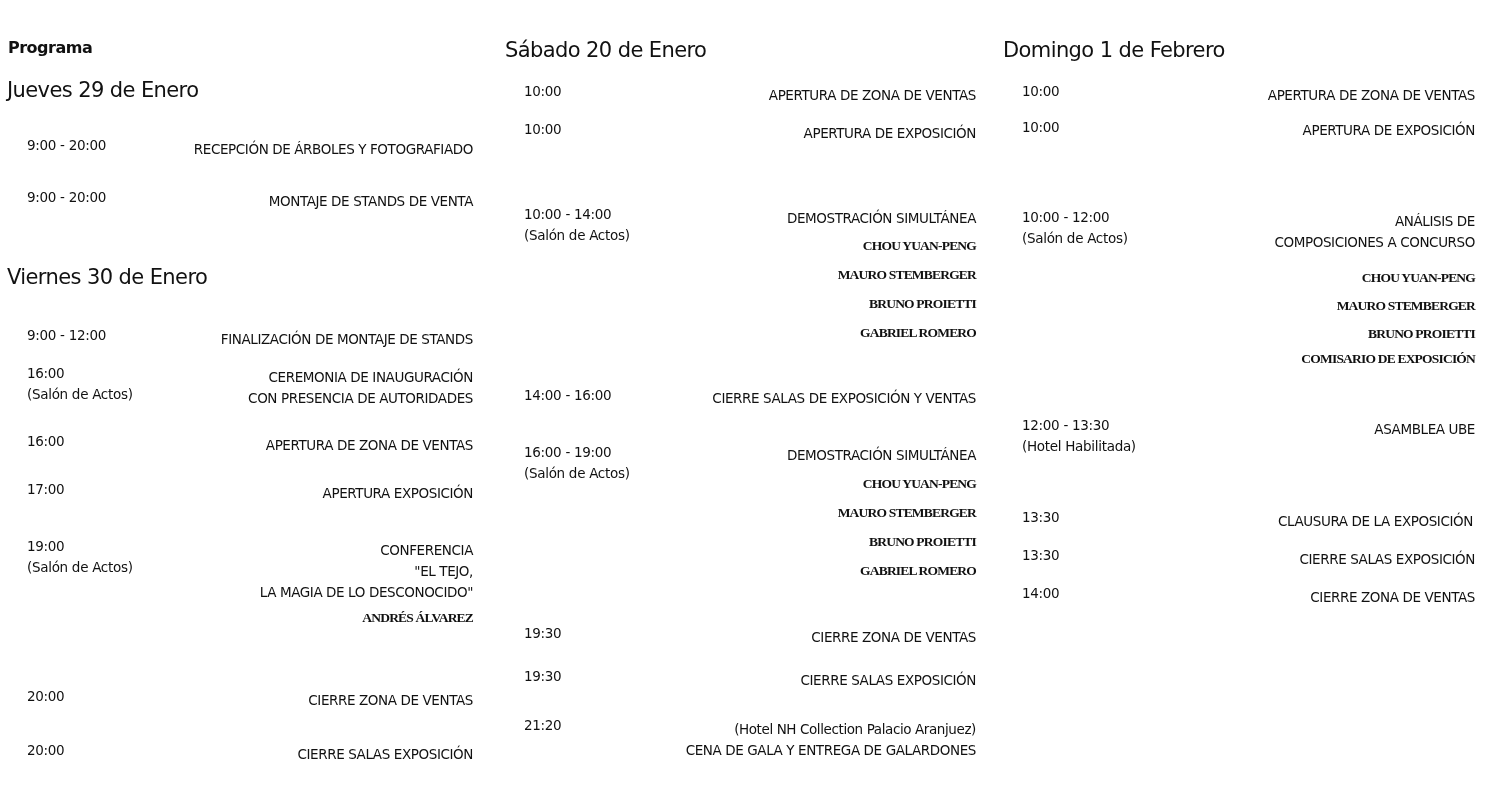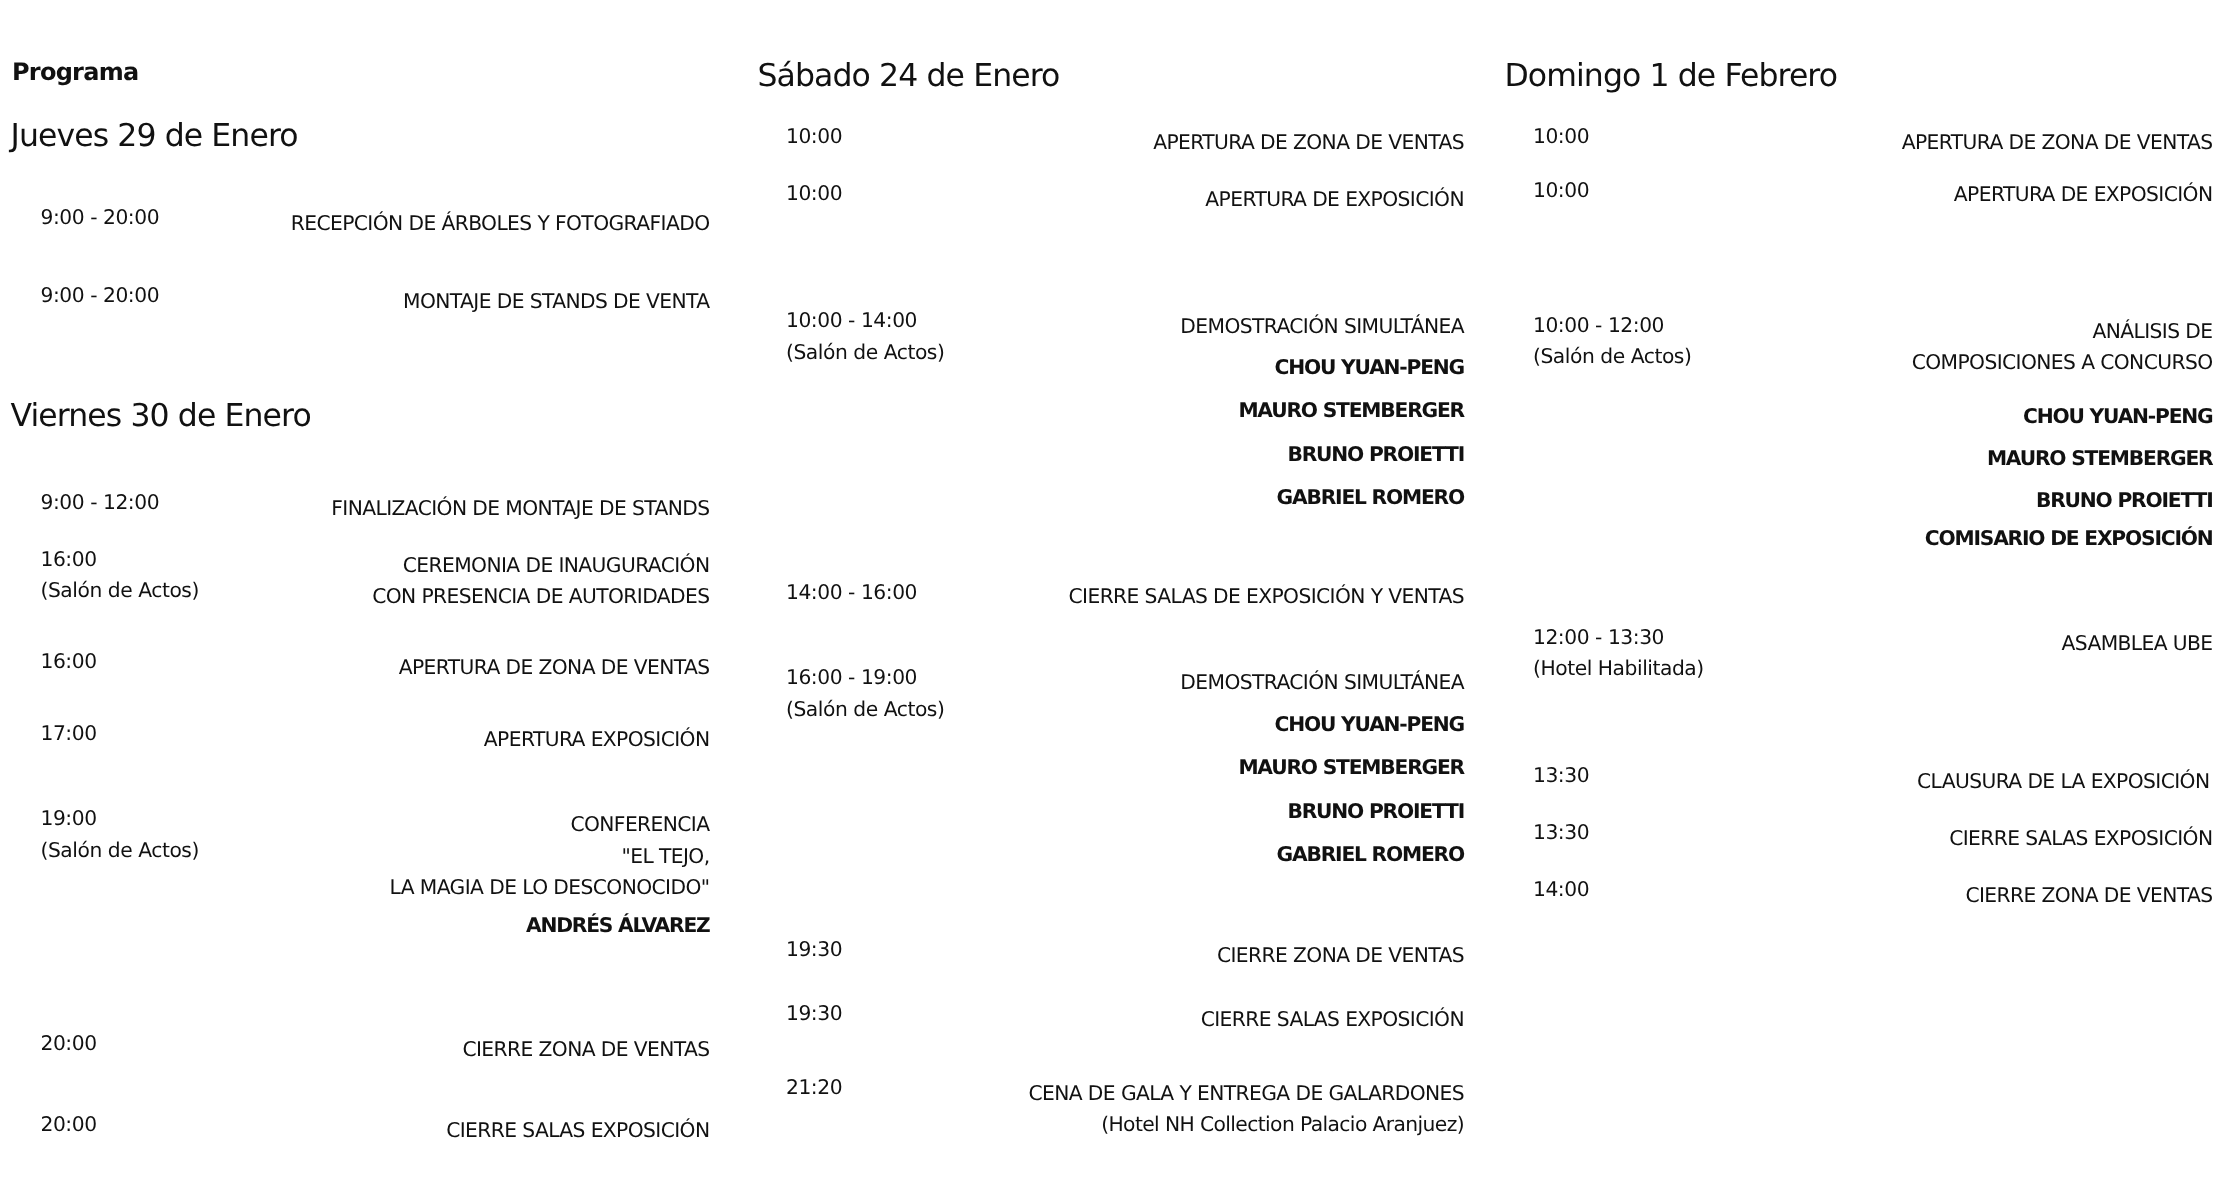--- a/index.html
+++ b/index.html
@@ -7,30 +7,30 @@
            font-family: "DejaVu Sans", "Liberation Sans", sans-serif; color: #111111; }
     .abs { position: absolute; }
     .main-title { left: 8px; top: 38px; font-size: 16px; font-weight: bold; letter-spacing: -0.5px; }
     .day-title { font-size: 21px; font-weight: normal; letter-spacing: -0.6px; white-space: nowrap; }
     .col { position: absolute; }
     .entry { position: absolute; left: 0; right: 0; }
     .time { position: absolute; left: 0; top: 0; font-size: 13.5px; line-height: 21px; white-space: nowrap; letter-spacing: -0.3px; }
     .desc { position: absolute; right: 0; top: 4px; text-align: right; font-size: 13.5px; line-height: 21px; white-space: nowrap; letter-spacing: -0.4px; }
     .line { display: block; }
     .names { position: absolute; right: 0; text-align: right; font-size: 13.5px; font-weight: bold; white-space: nowrap; letter-spacing: -0.8px; }
-    .names span { display: block; height: 29px; line-height: 29px; }
+    .names span { display: block; height: 29px; line-height: 29px; font-family: Liberation Serif, serif; }
   </style>
 </head>
 <body>
 
 <div class="abs main-title">Programa</div>
 
 <div class="abs day-title" style="left:7px; top:78px;">Jueves 29 de Enero</div>
 <div class="abs day-title" style="left:7px; top:265px;">Viernes 30 de Enero</div>
-<div class="abs day-title" style="left:505px; top:38px;">Sábado 24 de Enero</div>
+<div class="abs day-title" style="left:505px; top:38px;">Sábado 20 de Enero</div>
 <div class="abs day-title" style="left:1003px; top:38px;">Domingo 1 de Febrero</div>
 
 <div class="col" style="left:27px; width:446px; top:0; height:795px;">
 
   <div class="entry" style="top:135px;">
     <div class="time">
         <span class="line">9:00 - 20:00</span>
       </div>
     <div class="desc">
         <span class="line">RECEPCIÓN DE ÁRBOLES Y FOTOGRAFIADO</span>
@@ -180,22 +180,22 @@
       </div>
     <div class="desc">
         <span class="line">CIERRE SALAS EXPOSICIÓN</span>
       </div>
   </div>
   <div class="entry" style="top:715px;">
     <div class="time">
         <span class="line">21:20</span>
       </div>
     <div class="desc">
+      <span class="line">(Hotel NH Collection Palacio Aranjuez)</span>
       <span class="line">CENA DE GALA Y ENTREGA DE GALARDONES</span>
-      <span class="line">(Hotel NH Collection Palacio Aranjuez)</span>
     </div>
   </div>
 </div>
 
 <div class="col" style="left:1022px; width:453px; top:0; height:795px;">
   <div class="entry" style="top:81px;">
     <div class="time">
         <span class="line">10:00</span>
       </div>
     <div class="desc">

